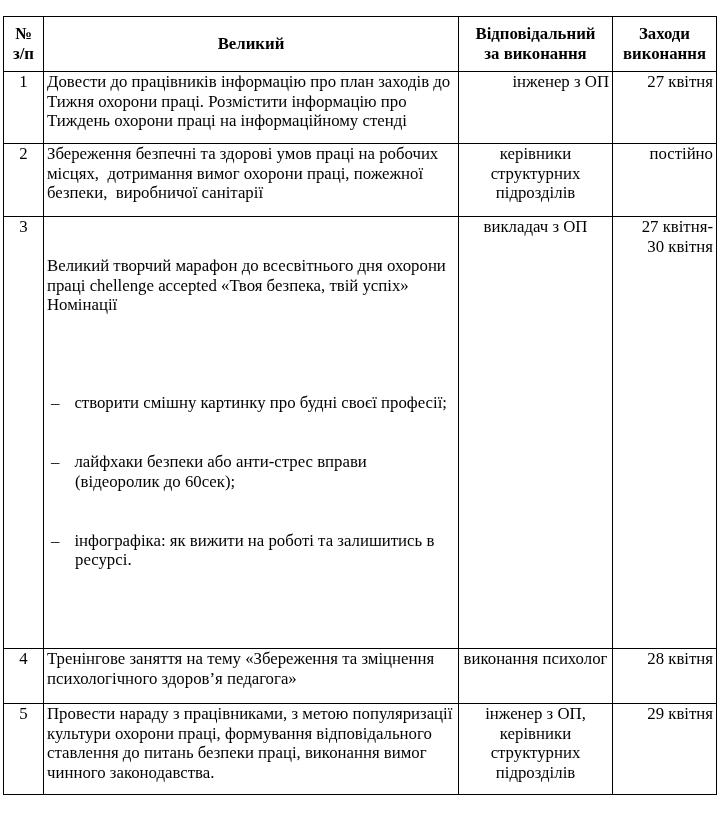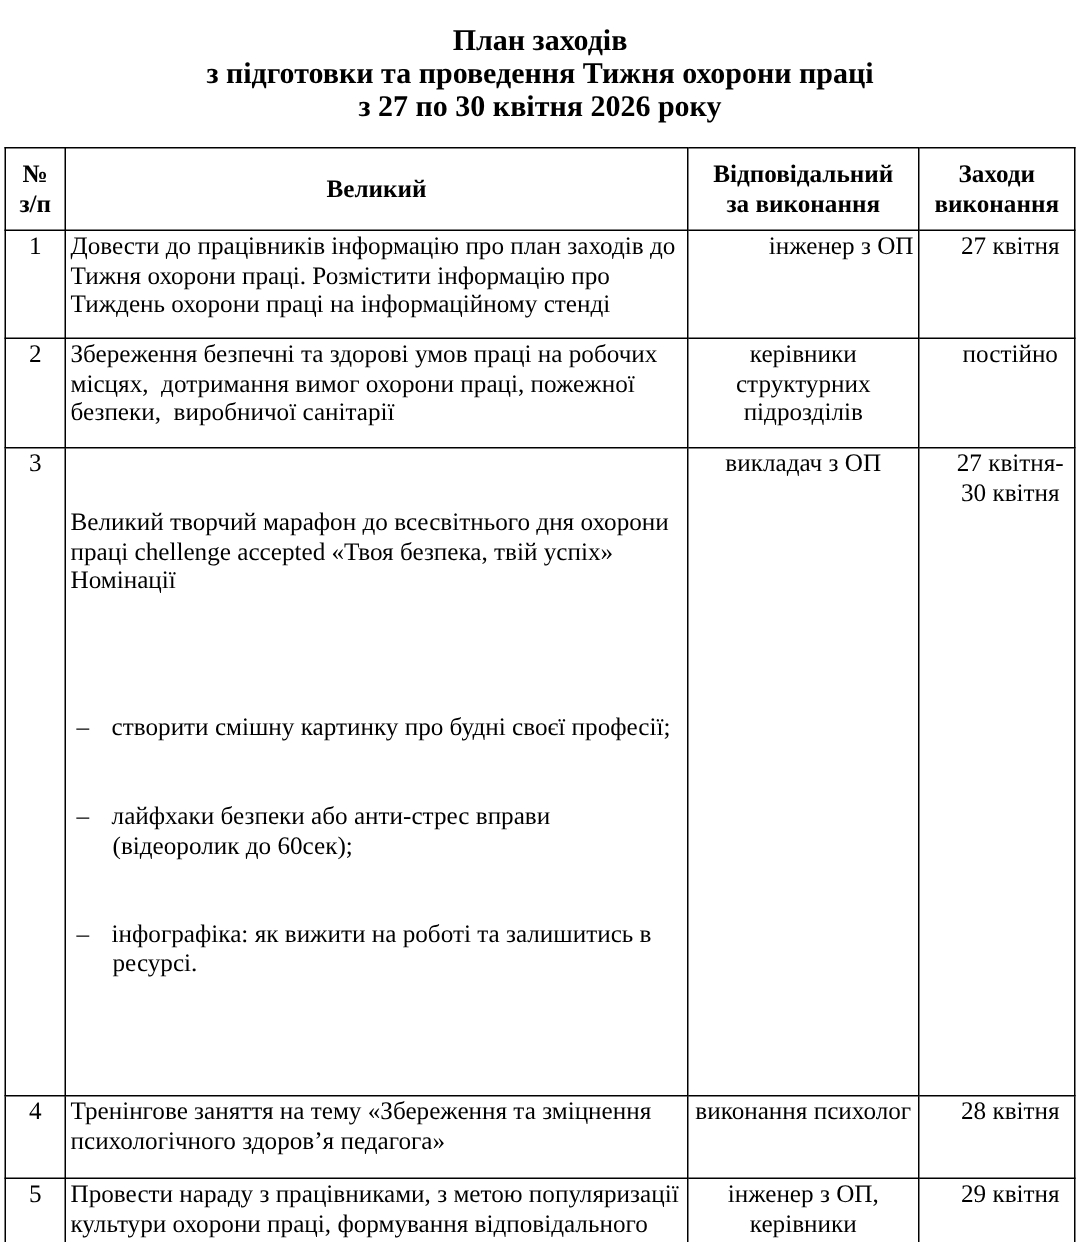--- a/index.html
+++ b/index.html
@@ -46,21 +46,21 @@
   th {
     font-weight: bold;
     text-align: center;
     vertical-align: middle;
     padding: 2px 2px;
   }
   td.num  { text-align: center; }
   td.meas { text-align: left; padding-left: 3px; }
   td.resp { text-align: center; }
   td.resp.align-left { text-align: right; }
-  td.term { text-align: center; padding-left: 21px; }
+  td.term { text-align: right; padding-left: 21px; }
 
   tr.h-hdr { height: 55px; }
   tr.h-r1  { height: 72px; }
   tr.h-r2  { height: 73px; }
   tr.h-r3  { height: 205px; }
   tr.h-r4  { height: 55px; }
   tr.h-r5  { height: 91px; }
 
   ul.bullets {
     list-style: none;
@@ -75,25 +75,20 @@
     content: "\2013"; 
     display: inline;
     margin-right: 15px;
   }
 </style>
 </head>
 <body>
 
 <div class="page">
 
-  <div class="doc-title">
-    <div>План заходів</div>
-    <div>з підготовки та проведення Тижня охорони праці</div>
-    <div>з 27 по 30 квітня 2026 року</div>
-  </div>
 
   <table class="plan">
     <colgroup>
       <col class="c-num">
         <col class="c-meas">
         <col class="c-resp">
         <col class="c-term">
     </colgroup>
     <thead>
       <tr class="h-hdr">

